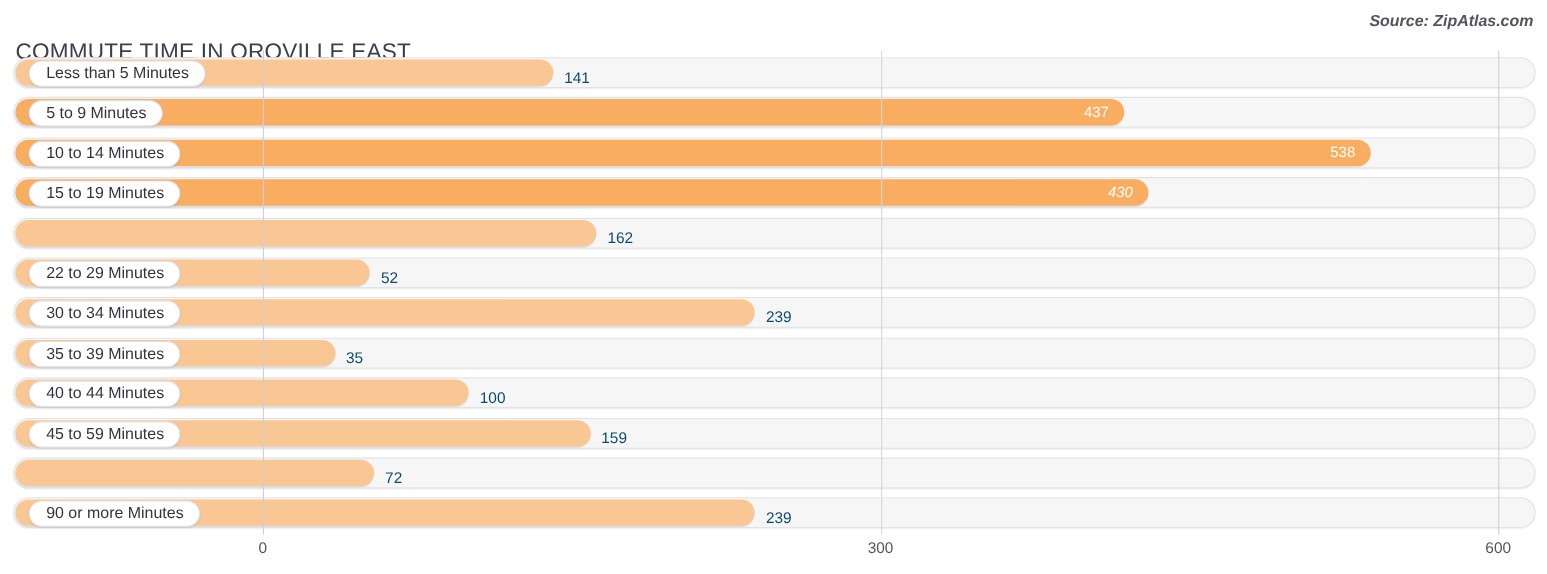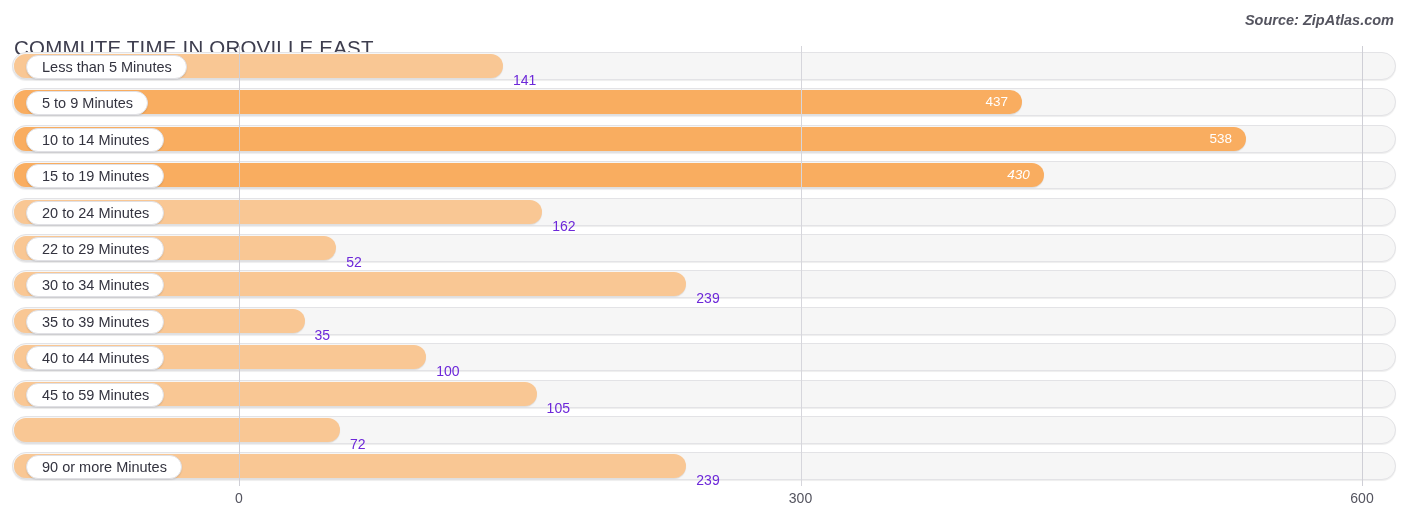--- a/index.html
+++ b/index.html
@@ -115,25 +115,25 @@
     height: 24px;
     line-height: 24px;
     right: 14px;
     font-size: 13.5px;
     color: #ffffff;
     white-space: nowrap;
   }
 
   .bar-value-out {
     position: absolute;
-    top: 16px;
+    top: 6px;
     height: 24px;
     line-height: 24px;
     font-size: 14px;
-    color: #6d28d9;
+    color: #0c4a6e;
     white-space: nowrap;
   }
 
   .bar-label-pill {
     position: absolute;
     left: 14px;
     top: 3px;
     height: 22px;
     line-height: 22px;
     padding: 0 14px 0 15px;
@@ -198,21 +198,20 @@
         <div class="bar-track"></div>
         <div class="bar-fill dark" style="width: 1029.82px; background: rgb(249, 173, 96); font-style: italic;">
           <span class="bar-value-in">430</span>
         </div>
         <div class="bar-label-pill">15 to 19 Minutes</div>
       </div>
       <div class="bar-row" style="top: 151.6px;">
         <div class="bar-track"></div>
         <div class="bar-fill light" style="width: 528.21px; background: rgb(249, 199, 148);"></div>
         <span class="bar-value-out" style="left: 540.21px; text-align: center;">162</span>
-        <div class="bar-label-pill">20 to 24 Minutes</div>
       </div>
       <div class="bar-row" style="top: 188px;">
         <div class="bar-track"></div>
         <div class="bar-fill light" style="width: 322.327px; background: rgb(249, 199, 148);"></div>
         <span class="bar-value-out" style="left: 334.327px;">52</span>
         <div class="bar-label-pill">22 to 29 Minutes</div>
       </div>
       <div class="bar-row" style="top: 224.4px;">
         <div class="bar-track"></div>
         <div class="bar-fill light" style="width: 672.328px; background: rgb(249, 199, 148);"></div>
@@ -227,21 +226,21 @@
       </div>
       <div class="bar-row" style="top: 297.2px;">
         <div class="bar-track"></div>
         <div class="bar-fill light" style="width: 412.167px; background: rgb(249, 199, 148);"></div>
         <span class="bar-value-out" style="left: 424.167px; text-align: center;">100</span>
         <div class="bar-label-pill">40 to 44 Minutes</div>
       </div>
       <div class="bar-row" style="top: 333.6px;">
         <div class="bar-track"></div>
         <div class="bar-fill light" style="width: 522.595px; background: rgb(249, 199, 148);"></div>
-        <span class="bar-value-out" style="left: 534.595px;">105</span>
+        <span class="bar-value-out" style="left: 534.595px;">159</span>
         <div class="bar-label-pill">45 to 59 Minutes</div>
       </div>
       <div class="bar-row" style="top: 370px;">
         <div class="bar-track"></div>
         <div class="bar-fill light" style="width: 326.07px; background: rgb(249, 199, 148);"></div>
         <span class="bar-value-out" style="left: 338.07px;">72</span>
       </div>
       <div class="bar-row" style="top: 406.4px;">
         <div class="bar-track"></div>
         <div class="bar-fill light" style="width: 672.328px; background: rgb(249, 199, 148);"></div>

